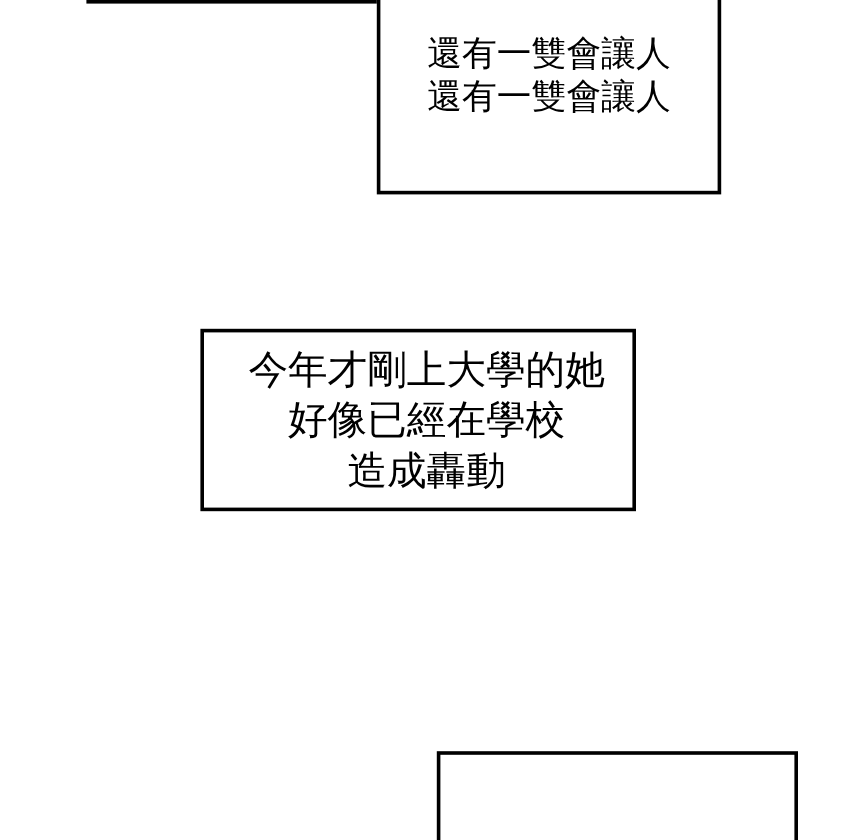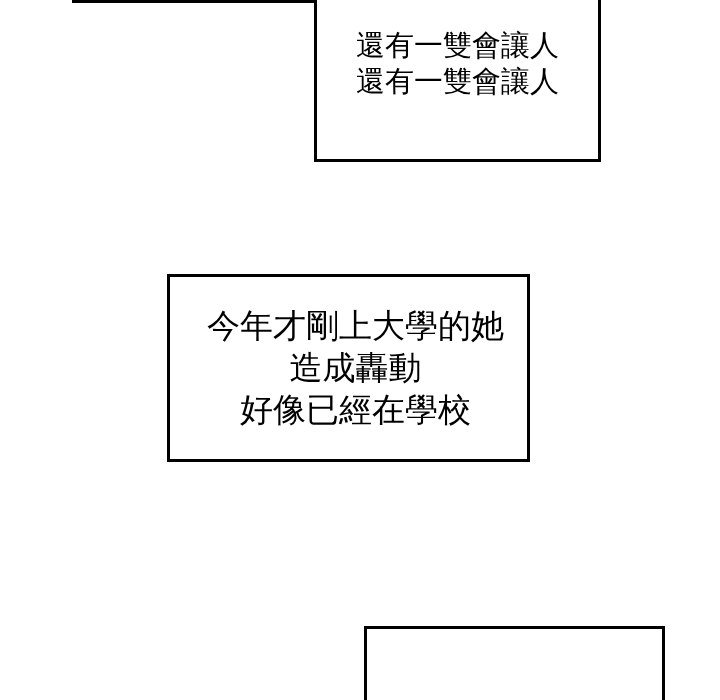--- a/index.html
+++ b/index.html
@@ -41,21 +41,21 @@
     font-size: 29px;
     line-height: 36px;
     text-align: right;
     letter-spacing: 0;
     white-space: nowrap;
   }
   .panel-middle {
     left: 167px;
     top: 274px;
     width: 363px;
-    height: 188px;
+    height: 152px;
     display: flex;
     align-items: center;
     justify-content: center;
     padding-left: 14px;
   }
   .panel-middle .dialog {
     font-size: 33px;
     line-height: 42px;
     text-align: center;
     letter-spacing: 0;
@@ -76,18 +76,18 @@
 <div class="panel panel-top-right">
   <div class="dialog">
     <div>還有一雙會讓人</div>
     <div>還有一雙會讓人</div>
   </div>
 </div>
 
 <div class="panel panel-middle">
   <div class="dialog">
     <div>今年才剛上大學的她</div>
+    <div>好像已經在學校</div>
     <div>造成轟動</div>
-    <div>好像已經在學校</div>
   </div>
 </div>
 
 <div class="panel panel-bottom"></div>
 
 </body></html>

